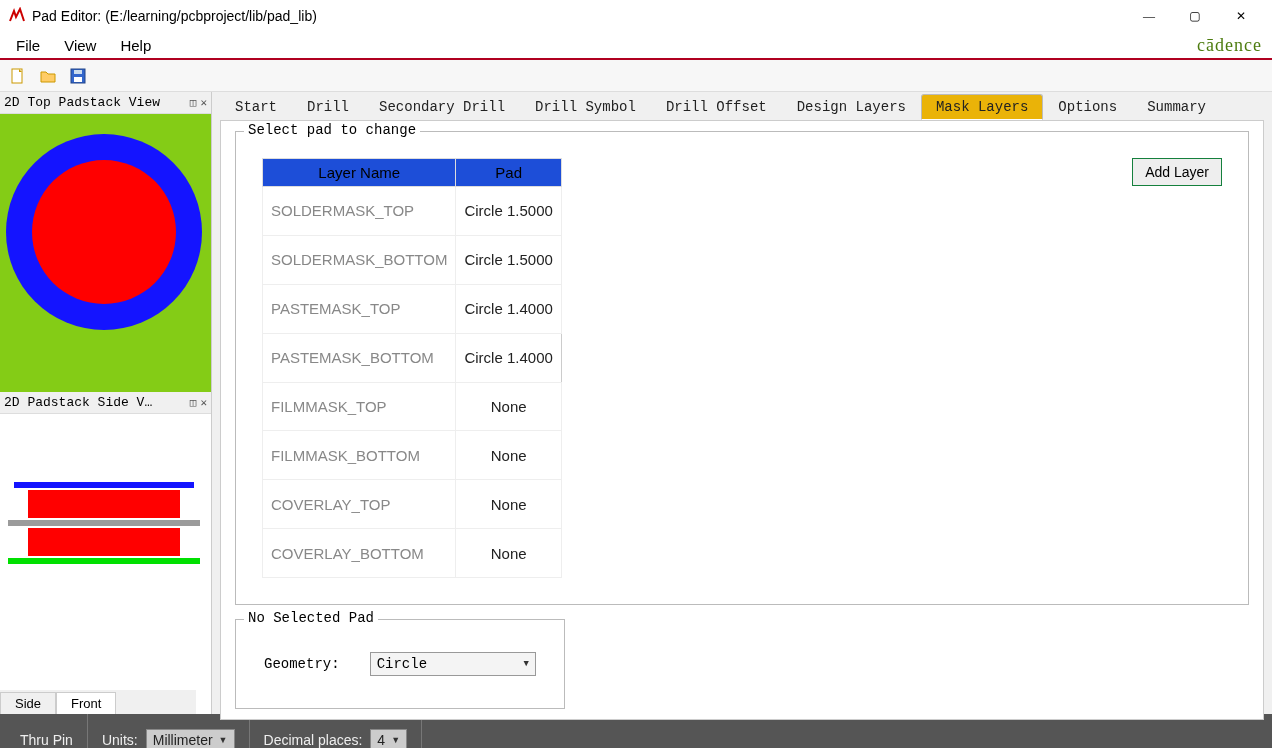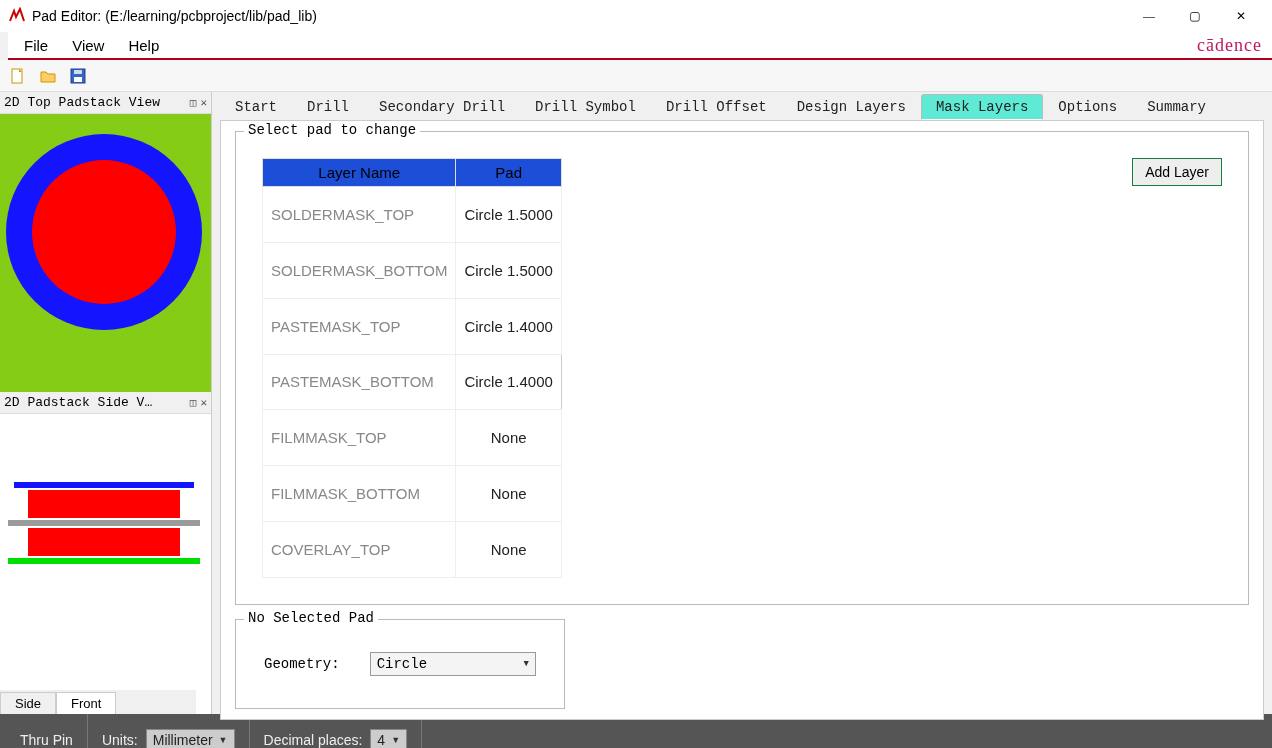--- a/index.html
+++ b/index.html
@@ -3,40 +3,40 @@
 <meta charset="utf-8">
 <style>
 * { box-sizing: border-box; margin: 0; padding: 0; }
 body { font-family: "Segoe UI", Tahoma, sans-serif; font-size: 13px; background: #f0f0f0; width: 1272px; height: 748px; overflow: hidden; position: relative; }
 .titlebar { height: 32px; background: #fff; display: flex; align-items: center; padding: 0 8px; }
 .titlebar .app-icon { width: 18px; height: 18px; margin-right: 6px; display:inline-block; position:relative;}
 .titlebar .app-icon svg { width: 18px; height: 18px;}
 .titlebar .title { font-size: 14px; flex: 1; }
 .win-controls { display: flex; }
 .win-controls div { width: 46px; height: 32px; display:flex; align-items:center; justify-content:center; font-family: "Segoe UI Symbol"; font-size: 12px; }
-.menubar-row { height: 28px; background: #fff; display:flex; align-items:center; justify-content: space-between; padding: 0 4px; border-bottom: 2px solid #b00020; margin-left: 8px; }
+.menubar-row { height: 28px; background: #fff; display:flex; align-items:center; justify-content: space-between; padding: 0 4px; border-bottom: 2px solid #b00020; }
 .menubar { display:flex; }
 .menubar .item { padding: 4px 12px; font-size: 15px; }
-.brand { font-family: serif; font-size: 18px; letter-spacing: 1px; color: #be185d; padding-right: 6px; }
+.brand { font-family: serif; font-size: 18px; letter-spacing: 1px; color: #4d7c0f; padding-right: 6px; }
 .toolbar { height: 32px; background: #f7f7f7; display:flex; align-items:center; padding: 0 8px; gap: 10px; border-bottom: 1px solid #ddd; }
 .toolbar .tb-icon { width: 20px; height: 20px; display:flex; align-items:center; justify-content:center; }
 .main-area { display:flex; height: calc(748px - 32px - 28px - 32px - 34px); }
 .left-col { width: 212px; display:flex; flex-direction:column; background:#fff; border-right: 1px solid #ccc;}
 .panel-header { height: 22px; background: #f0f0f0; display:flex; align-items:center; justify-content: space-between; padding: 0 4px; font-family: "Consolas","Courier New",monospace; font-size: 13px; border-bottom: 1px solid #ddd;}
 .panel-header .phbtns { display:flex; gap:4px; font-size:11px; color:#555;}
 .top-view { flex: 0 0 300px; background:#84cc16; position:relative; }
 .top-view svg { position:absolute; left: 4px; top: 30px;}
 .side-view { flex: 1; background:#fff; position:relative; }
 .side-tabs { position:absolute; bottom: 0; left:0; right:15px; height: 24px; display:flex; align-items:flex-end; background:#f0f0f0;}
 .side-tabs .stab { padding: 3px 14px; font-size: 13px; background:#f0f0f0; border: 1px solid #ccc; border-bottom:0;}
 .side-tabs .stab.active { background:#fff; }
 .right-col { flex: 1; background:#f0f0f0; display:flex; flex-direction:column; }
 .tab-strip { height: 28px; display:flex; align-items:flex-end; padding: 6px 8px 0 8px; gap: 0; font-family: "Consolas","Courier New",monospace; font-size: 14px;}
 .tab-strip .tab { padding: 4px 14px; border: 1px solid transparent; color: #222; cursor: default;}
-.tab-strip .tab.active { background:#5eead4; border: 1px solid #bbb; border-bottom-color:#fff; border-radius: 3px 3px 0 0;}
+.tab-strip .tab.active { background:#eab308; border: 1px solid #bbb; border-bottom-color:#fff; border-radius: 3px 3px 0 0;}
 .content { flex:1; background:#fff; margin: 0 8px 8px 8px; border: 1px solid #ccc; padding: 10px 14px; position:relative;}
 .fieldset { border: 1px solid #bbb; padding: 26px; position:relative; }
 .fieldset .legend { position:absolute; top:-10px; left:8px; background:#fff; padding: 0 4px; font-family: "Consolas","Courier New",monospace; font-size: 14px;}
 .inner-area { display:flex; gap: 10px; height: 420px;}
 .layer-table { border: 1px solid #ccc; border-collapse: collapse; font-size: 14px;}
 .layer-table th { font-weight: normal; padding: 5px 10px; border: 1px solid #ddd; background:#1d4ed8; font-size: 15px;}
 .layer-table td { padding: 5px 8px; border: 1px solid #eee; color:#888; font-size: 15px;}
 .layer-table td.padcell { color:#222; text-align:center; }
 .layer-table td.padcell.selected { border: 1px dotted #333; }
 .add-layer-btn { padding: 4px 12px; border: 1px solid #15803d; background:#eee; font-size: 14px; height: 28px; margin-left:auto;}
@@ -182,20 +182,24 @@
                   <td class="padcell">None</td>
                 </tr>
                 <tr>
                   <td>FILMMASK_BOTTOM</td>
                   <td class="padcell">None</td>
                 </tr>
                 <tr>
                   <td>COVERLAY_TOP</td>
                   <td class="padcell">None</td>
                 </tr>
+                <tr>
+                  <td>COVERLAY_BOTTOM</td>
+                  <td class="padcell">None</td>
+                </tr>
               </tbody>
           </table>
           <button class="add-layer-btn">Add Layer</button>
         </div>
       </div>
 
       <div class="fieldset bot-fieldset">
         <div class="legend">No Selected Pad</div>
         <div class="geo-row">
           <span>Geometry:</span>

